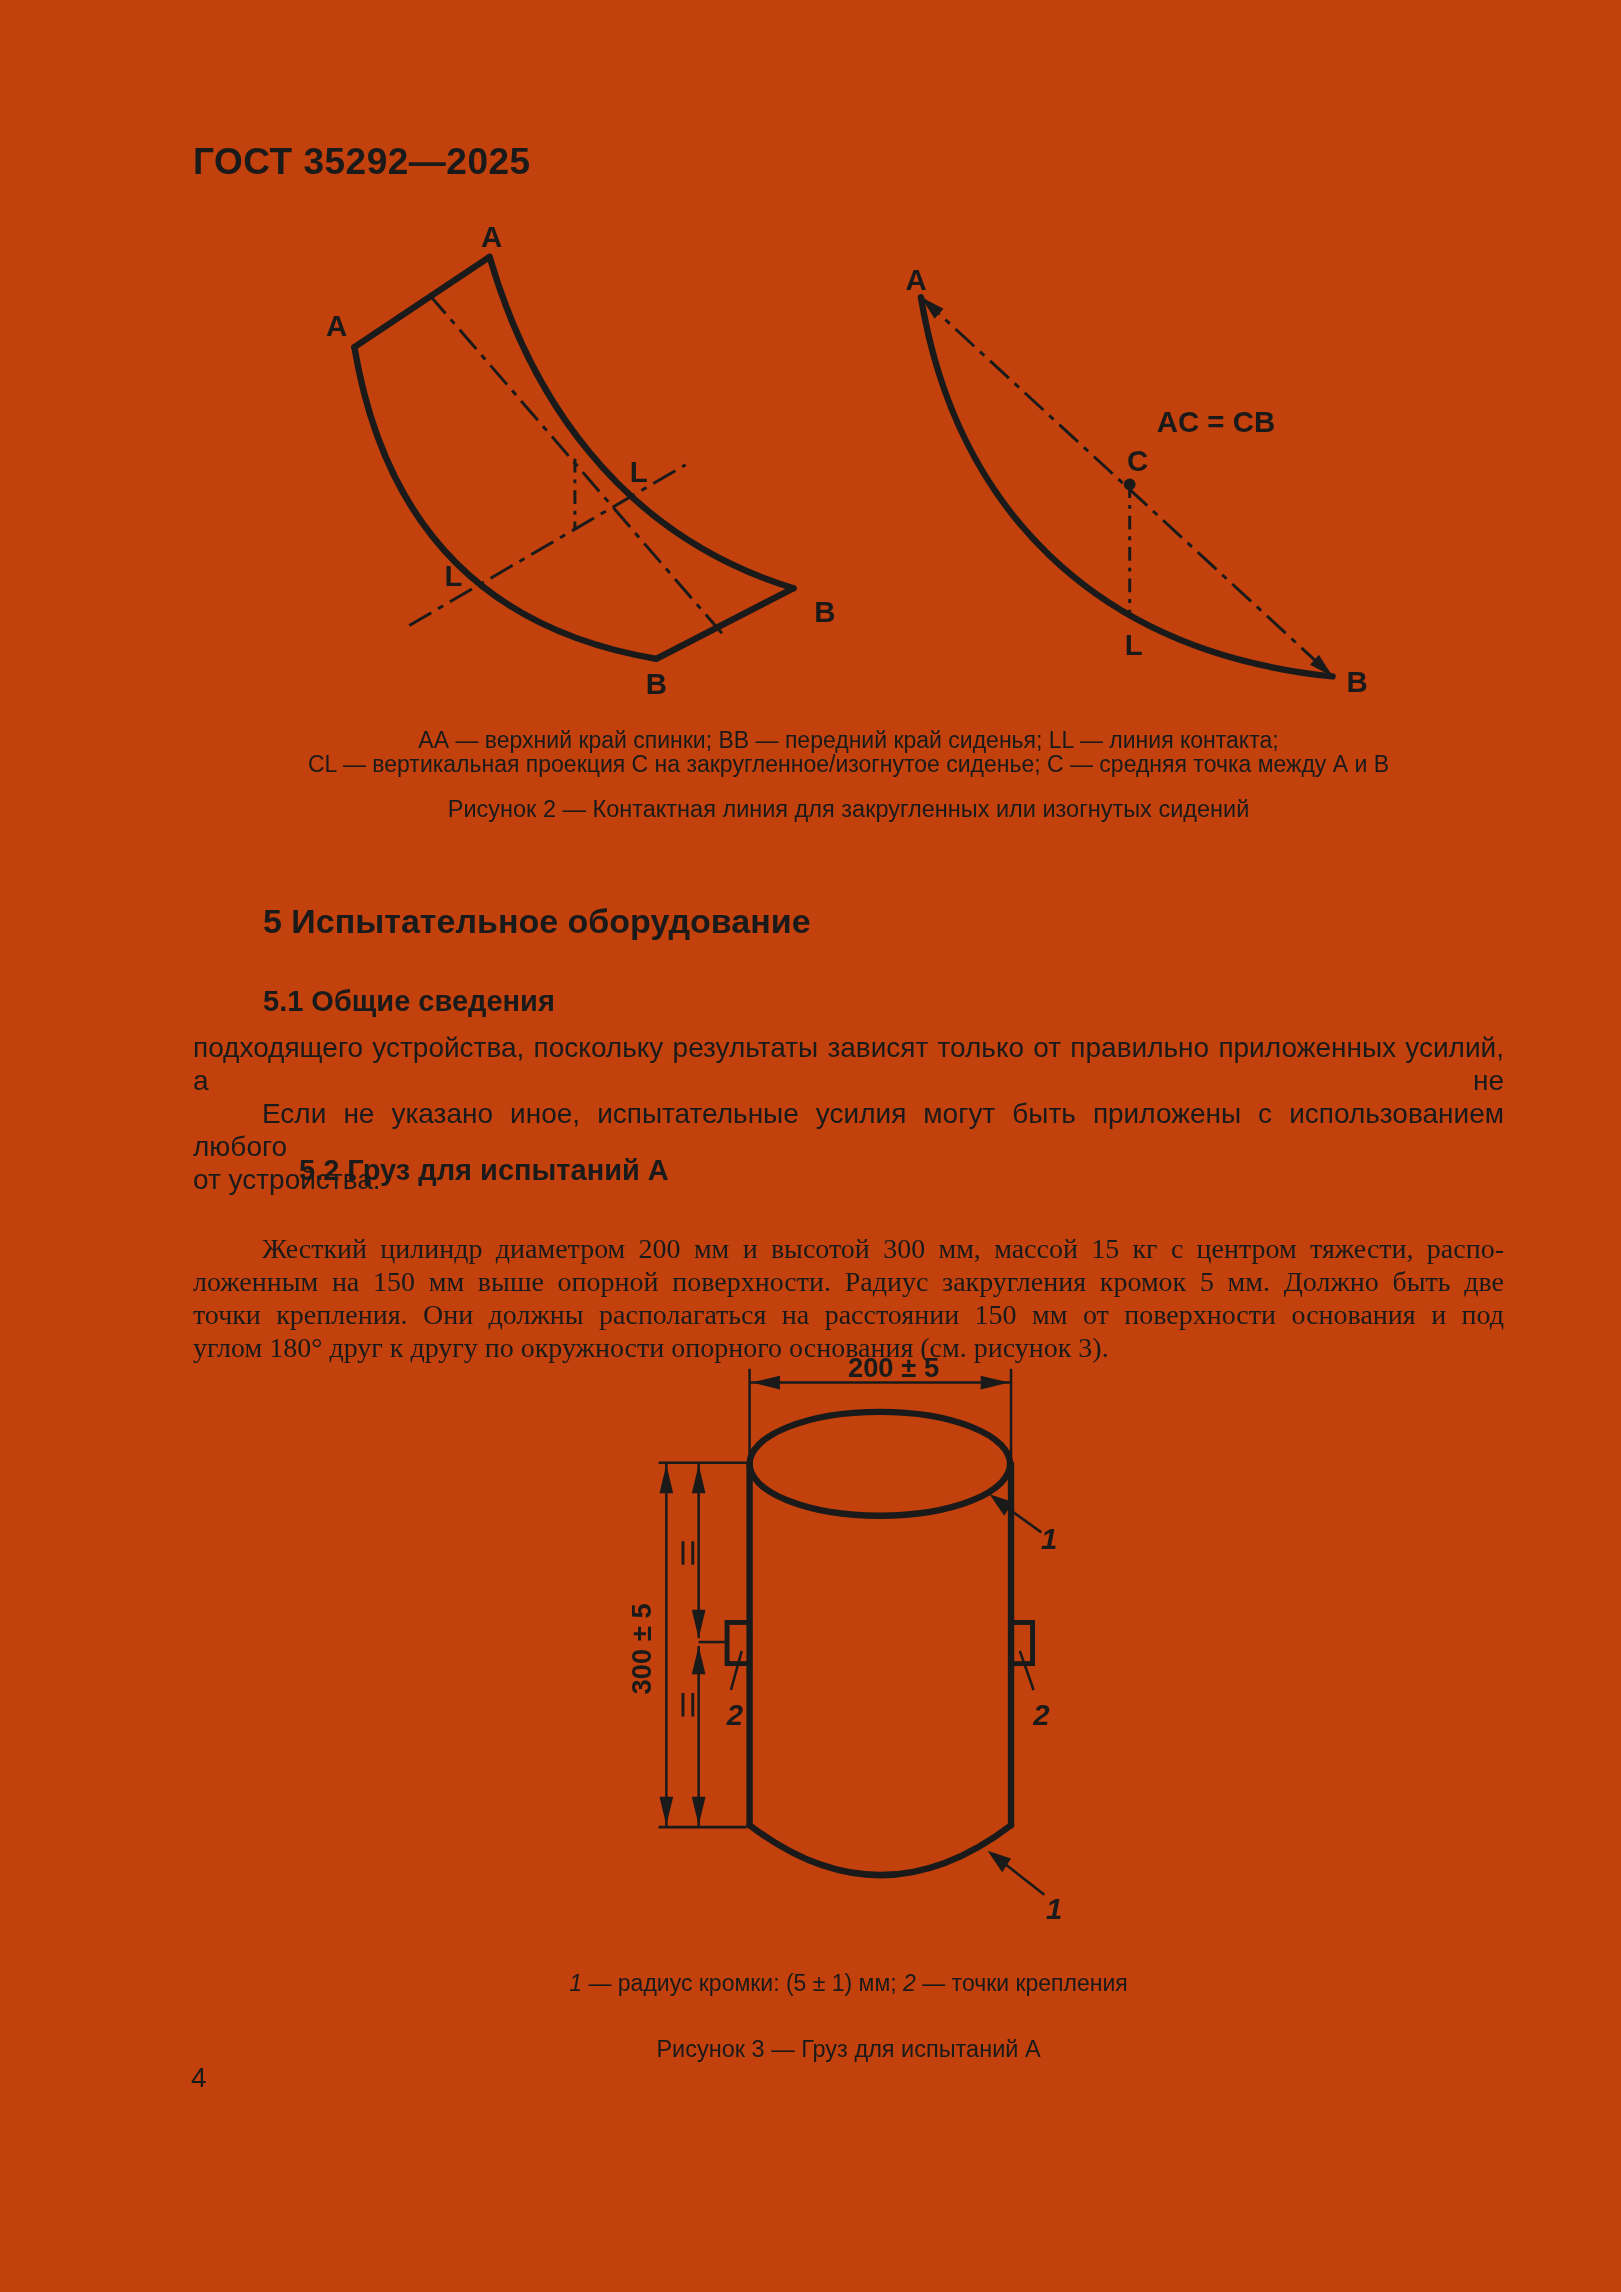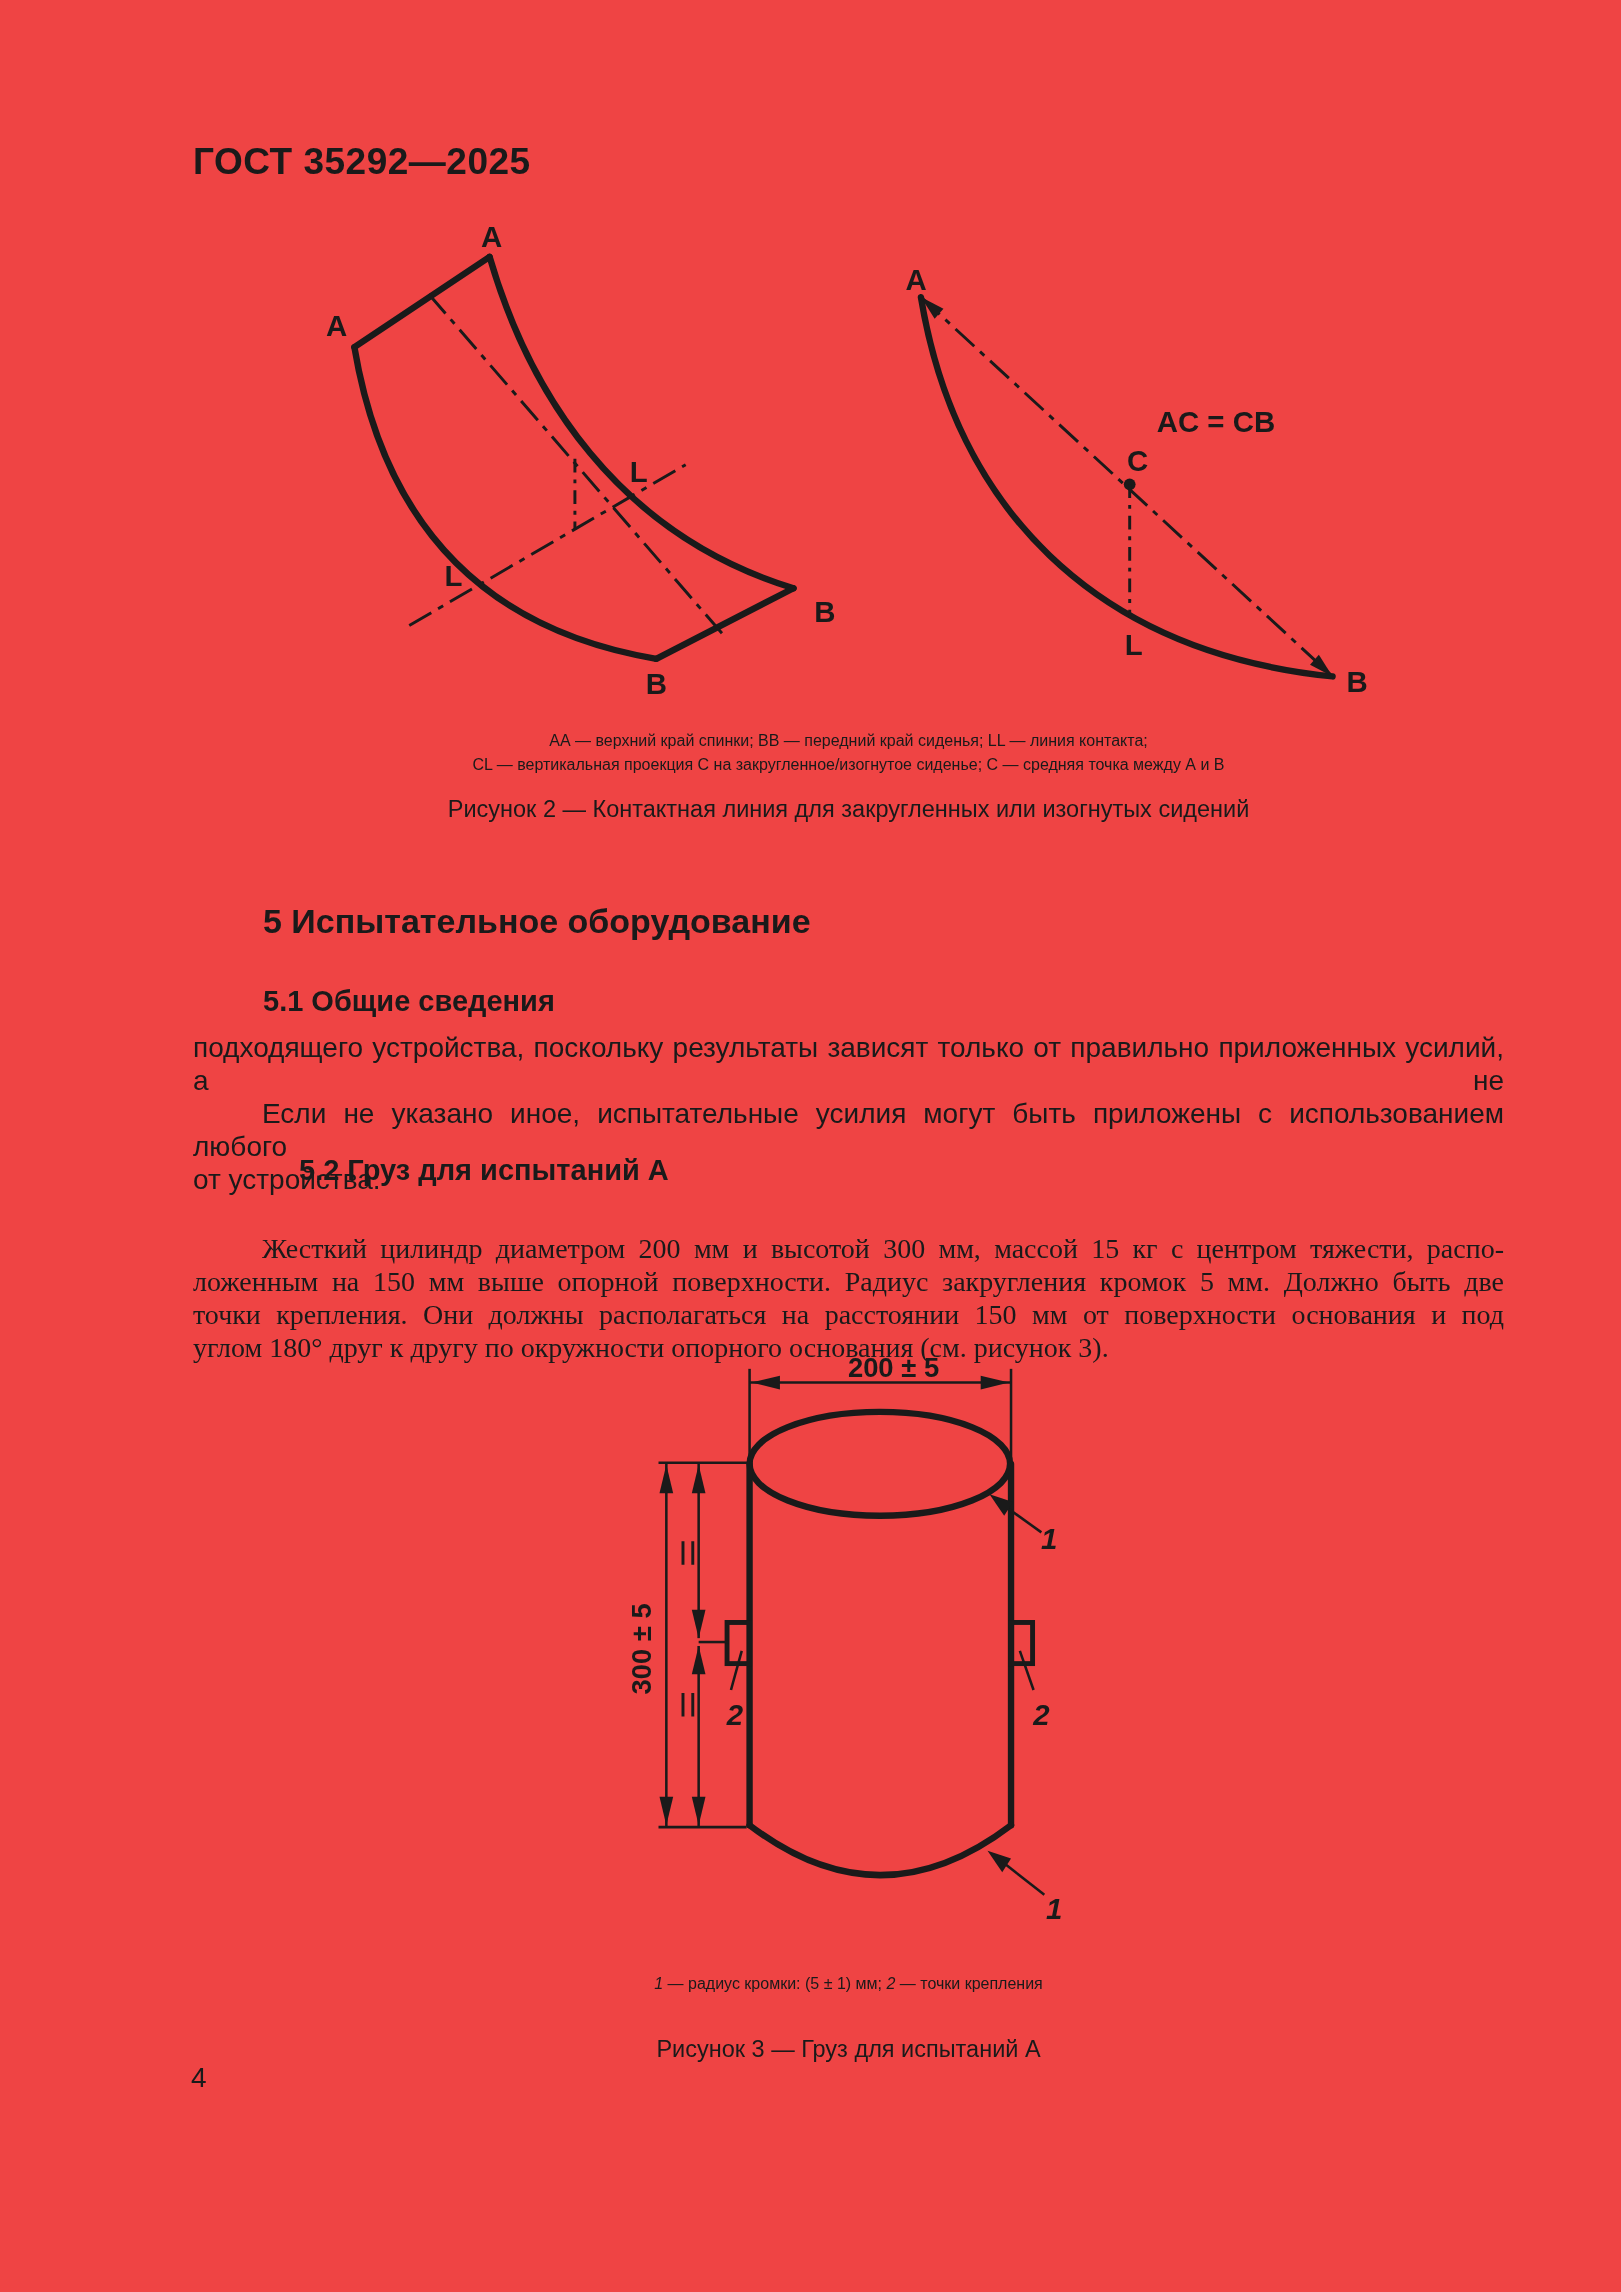--- a/index.html
+++ b/index.html
@@ -1,19 +1,19 @@
 <!DOCTYPE html>
 <html><head>
 <meta charset="utf-8">
 <style>
   html,body{margin:0;padding:0;background:#ffffff;}
   #page{
     position:relative;
     width:1621px;height:2293px;
-    background:#ef4444;
+    background:#c2410c;
     font-family:"Liberation Sans", sans-serif;
     color:#1a1a1a;
     overflow:hidden;
   }
   .abs{position:absolute;}
   .doc-header{
     left:193px;top:143px;
     font-size:37px;font-weight:bold;line-height:1;
     letter-spacing:0.5px;
   }
@@ -26,21 +26,21 @@
   .dim{stroke-width:2.6;}
   .tick2{stroke-width:3;}
   .fig-svg .arrow{fill:#1a1a1a;stroke:none;}
   .fig-svg text{fill:#1a1a1a;stroke:none;}
   .diag-label{font-size:30px;font-weight:bold;text-anchor:middle;}
   .dim-label{font-size:28px;font-weight:bold;text-anchor:middle;}
   .callout-label{font-size:30px;font-weight:600;font-style:italic;text-anchor:middle;}
   .legend{
     left:193px;width:1311px;
     text-align:center;
-    font-size:16px;line-height:23.5px;
+    font-size:23px;line-height:23.5px;
   }
   .fig-caption{
     left:193px;width:1311px;
     text-align:center;
     font-size:23.5px;line-height:27.4px;
   }
   .h-section{
     left:263px;
     font-size:34px;font-weight:bold;line-height:1.15;
   }

